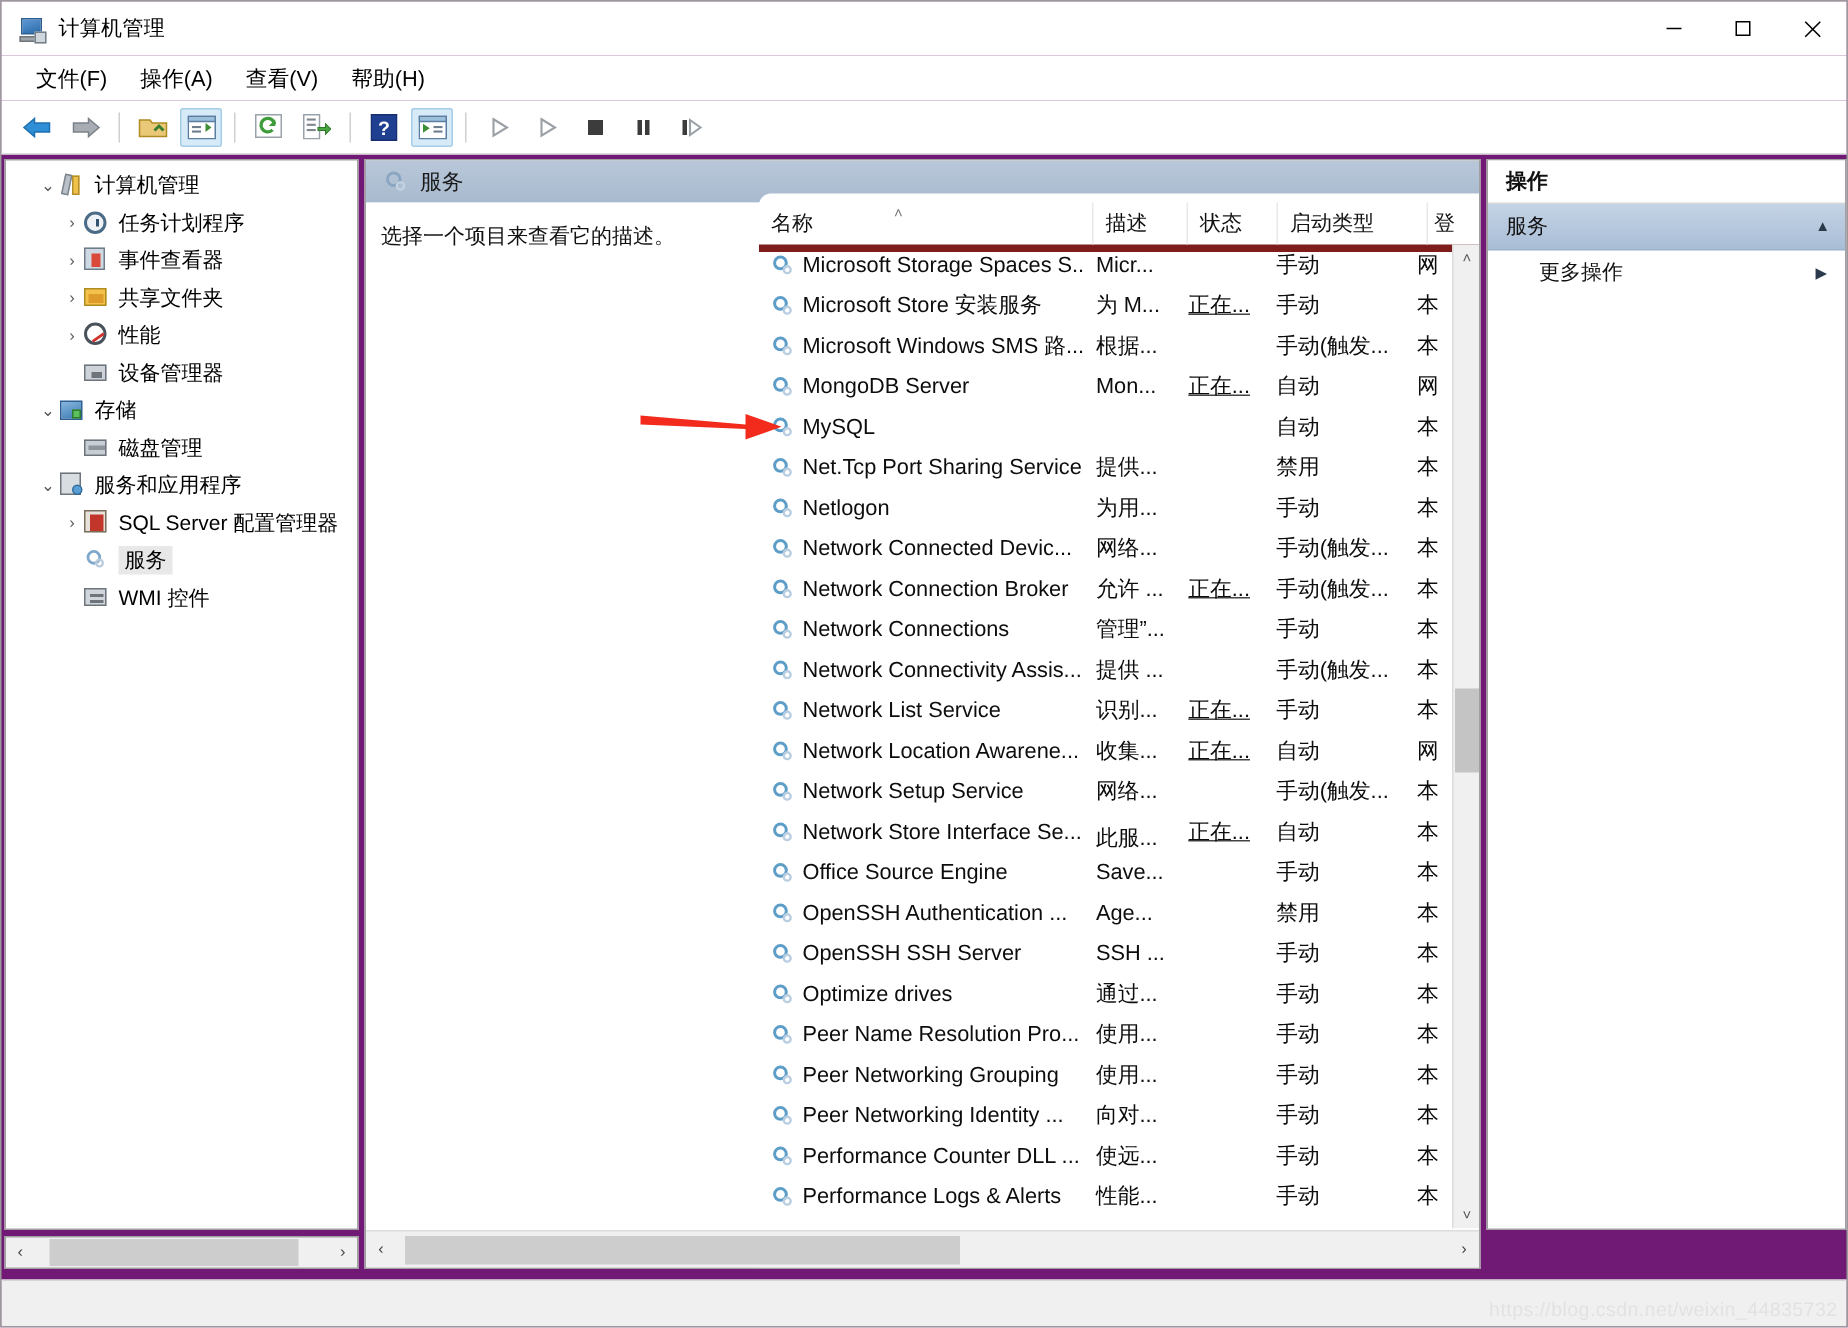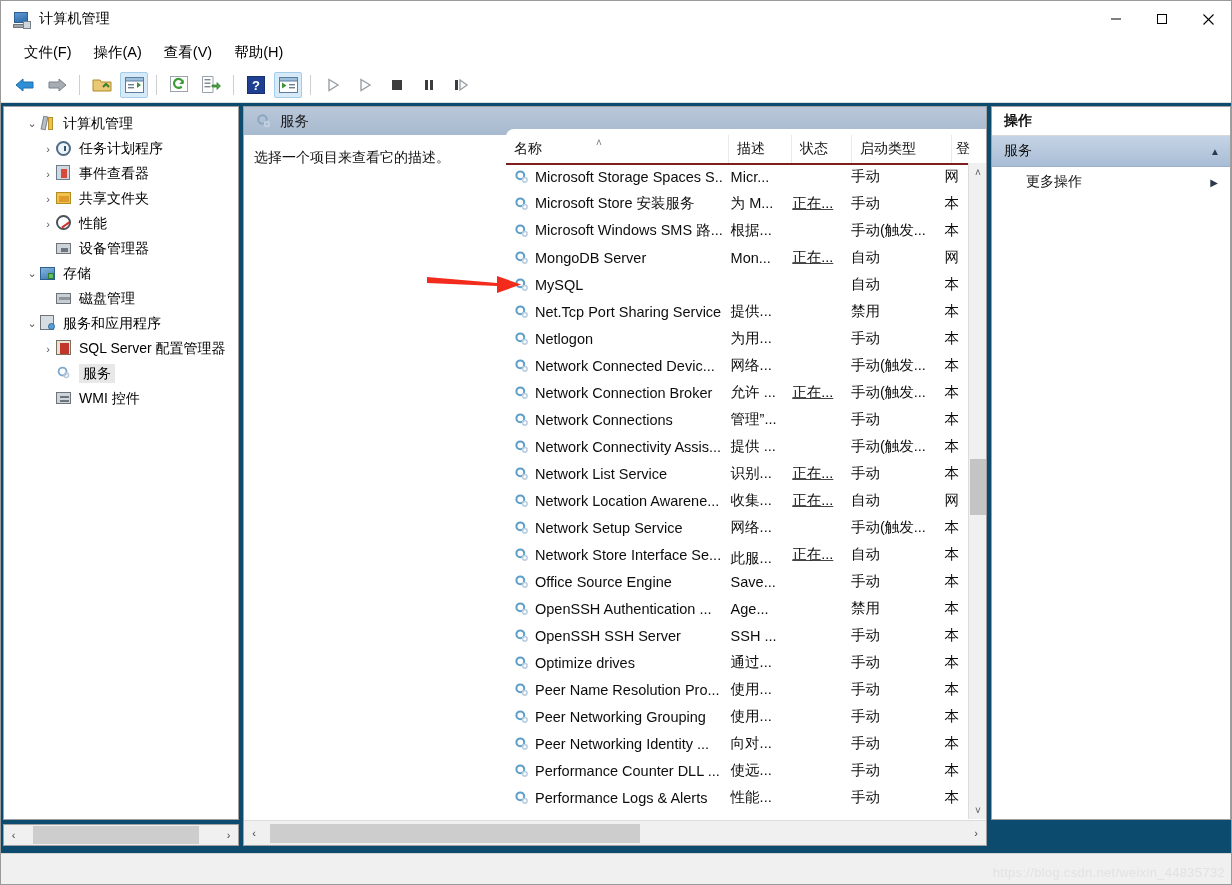--- a/index.html
+++ b/index.html
@@ -5,21 +5,21 @@
   html, body {
     margin: 0; padding: 0;
     width: 1232px; height: 885px;
     background: #ffffff;
     font-family: "Liberation Sans", "DejaVu Sans", sans-serif;
     overflow: hidden;
   }
   #app {
     position: relative;
     width: 1232px; height: 885px;
-    background: #0c4a6e;
+    background: #701a75;
     border: 1px solid #9a9a9a;
     box-sizing: border-box;
   }
 
   
   .titlebar {
     position: absolute; left: 0; top: 0; right: 0; height: 36px;
     background: #ffffff;
     display: flex; align-items: center;
   }
@@ -168,21 +168,21 @@
     background: #ffffff; padding: 12px 10px 0 10px; box-sizing: border-box;
     font-size: 14px; color: #111; line-height: 20px;
   }
 
   .list-area {
     position:absolute; left:262px; top:28px; right:0; bottom:26px;
     background:#ffffff; overflow:hidden;
   }
   .list-header {
     position:absolute; left:0; top:0; right:0; height:28px;
-    background:#ffffff; border-bottom:2px solid #7f1d1d;
+    background:#ffffff; border-bottom:5px solid #7f1d1d;
     display:flex; align-items:center; font-size:14px; color:#111;
   }
   .col {
     position:relative; height:28px; display:flex; align-items:center;
     padding-left:8px; box-sizing:border-box; white-space:nowrap;
   }
   .col + .col { border-left: 1px solid #e9e9e9; }
   .sort-caret {
     position:absolute; left: 90px; top:2px; font-size:10px; color:#777;
   }

